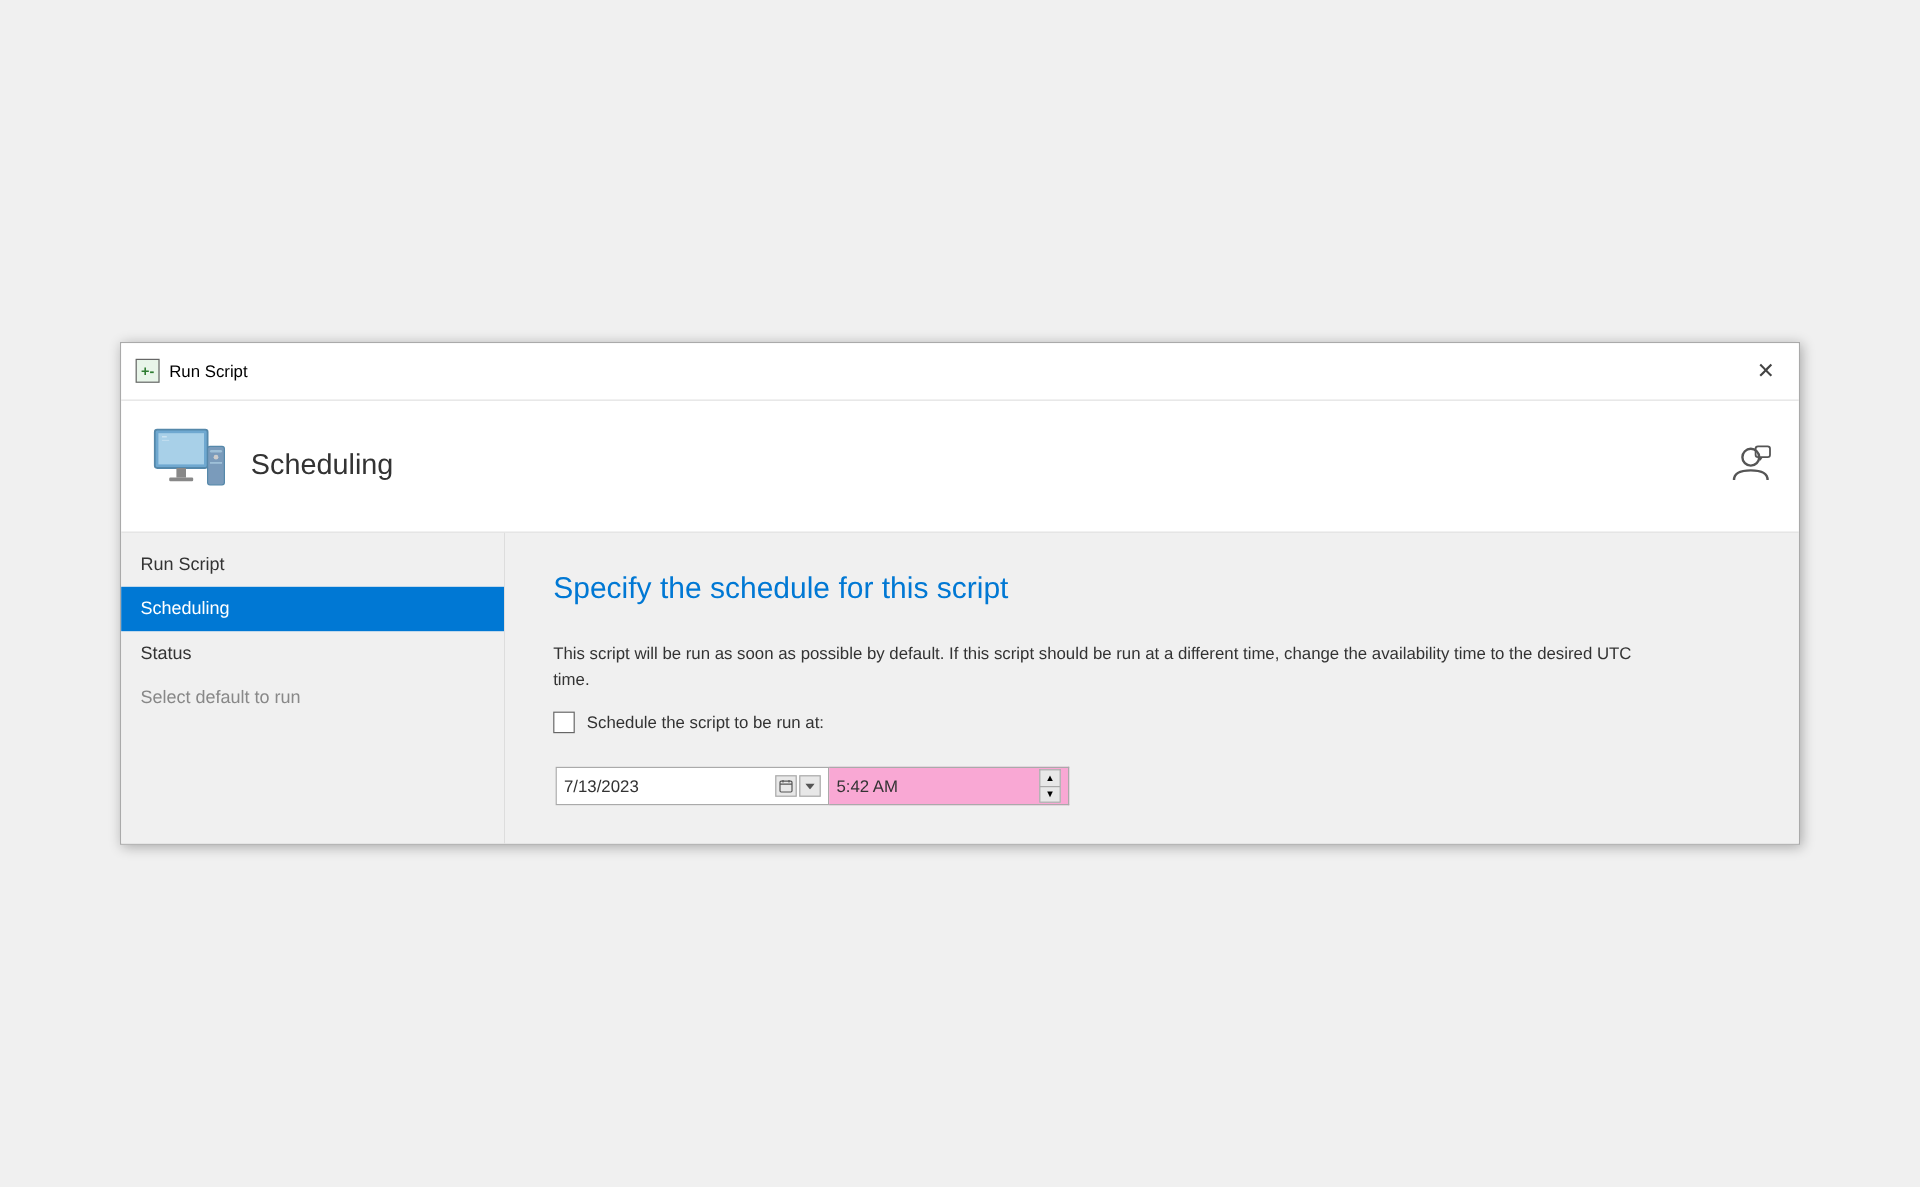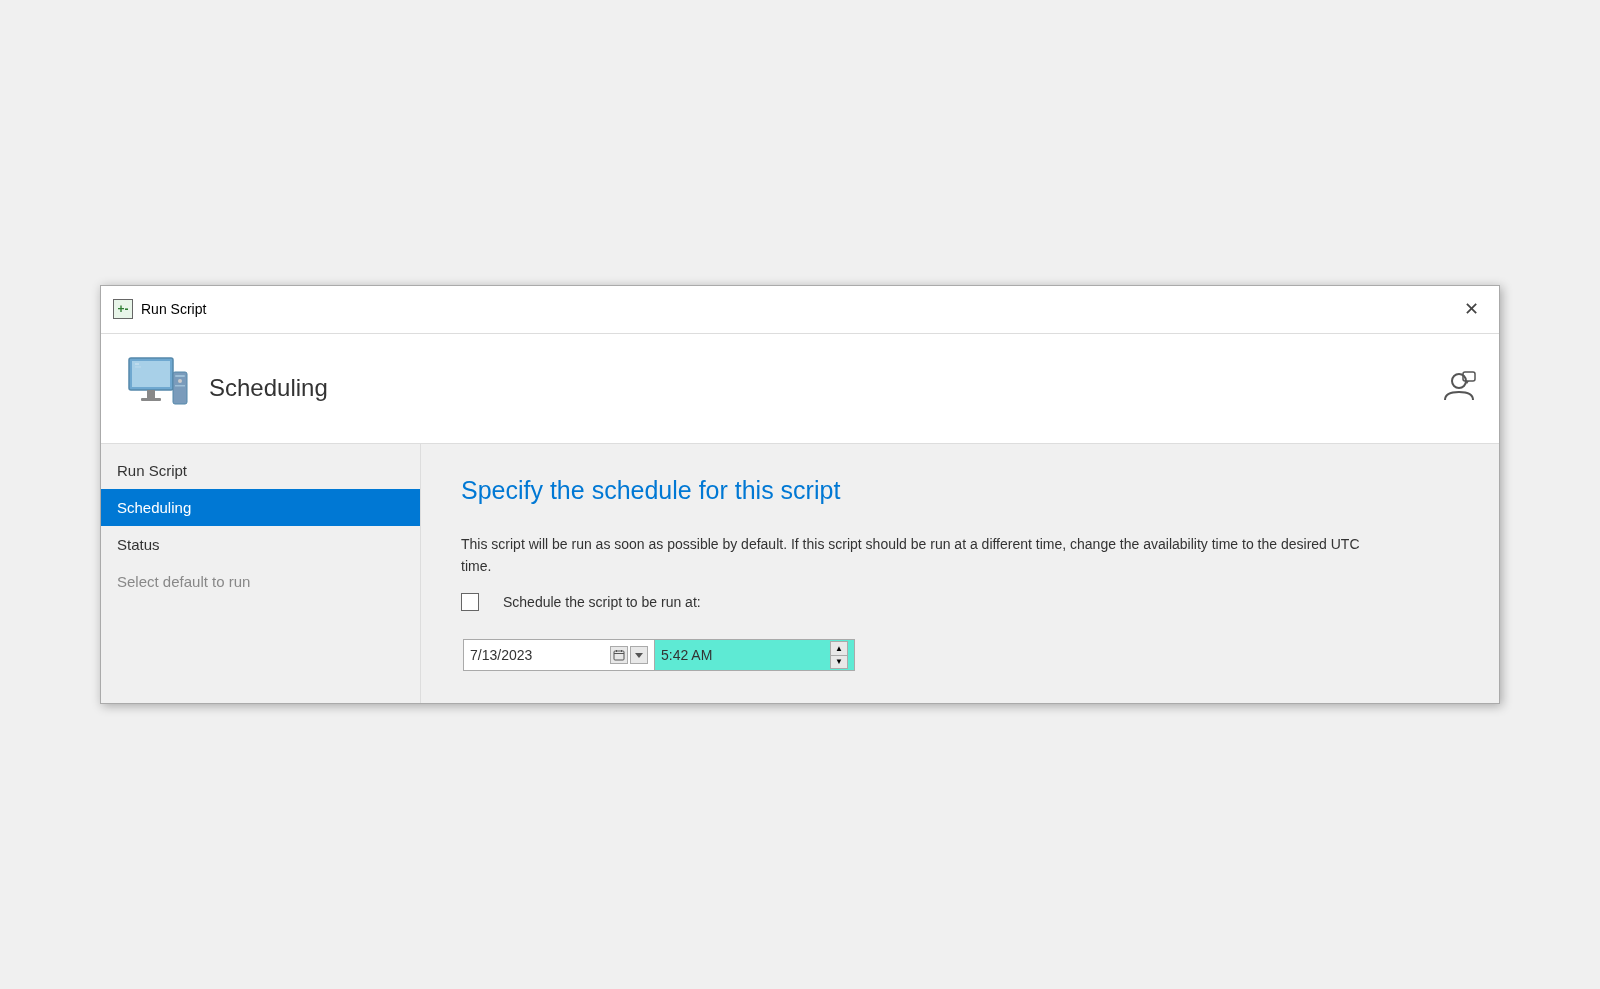--- a/index.html
+++ b/index.html
@@ -157,21 +157,21 @@
       font-size: 14px;
       color: #333;
       line-height: 1.6;
       margin-bottom: 16px;
       max-width: 900px;
     }
 
     .checkbox-row {
       display: flex;
       align-items: center;
-      gap: 24px;
+      gap: 10px;
       margin-bottom: 28px;
     }
 
     .checkbox-box {
       width: 18px;
       height: 18px;
       border: 1px solid #666;
       background: #fff;
       flex-shrink: 0;
       display: flex;
@@ -185,21 +185,21 @@
     }
 
     .datetime-row {
       display: flex;
       align-items: center;
       gap: 0;
       margin-left: 2px;
     }
 
     .date-input {
-      width: 192px;
+      width: 228px;
       height: 32px;
       border: 1px solid #aaa;
       background: #fff;
       display: flex;
       align-items: center;
       justify-content: space-between;
       padding: 0 6px;
       font-size: 14px;
     }
 
@@ -236,21 +236,21 @@
       justify-content: center;
       font-size: 10px;
       cursor: pointer;
     }
 
     .time-input {
       width: 200px;
       height: 32px;
       border: 1px solid #aaa;
       border-left: none;
-      background: #5eead4;
+      background: #f9a8d4;
       display: flex;
       align-items: center;
       justify-content: space-between;
       padding: 0 6px;
       font-size: 14px;
     }
 
     .time-input-value {
       font-size: 14px;
       color: #333;

